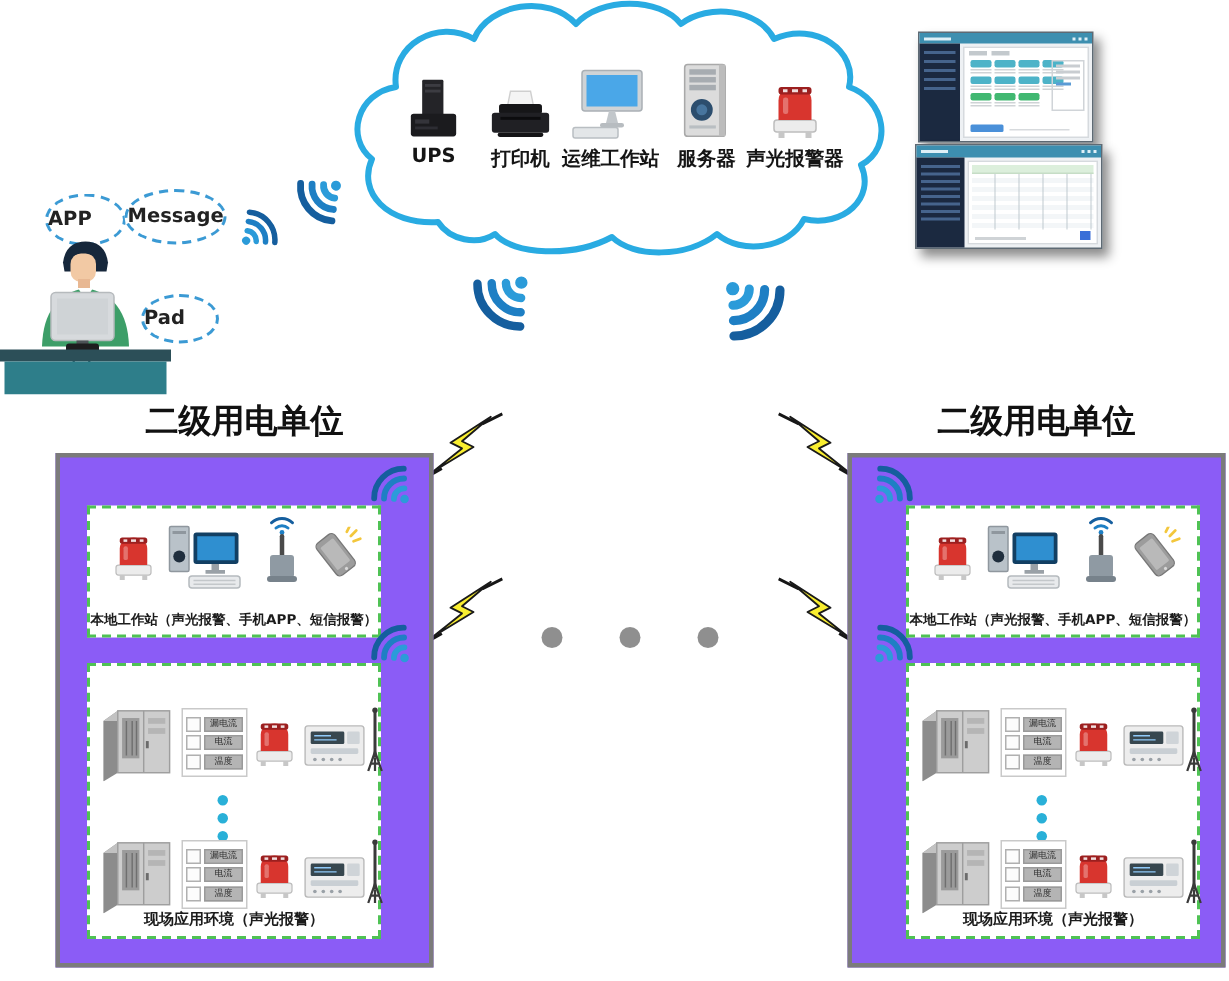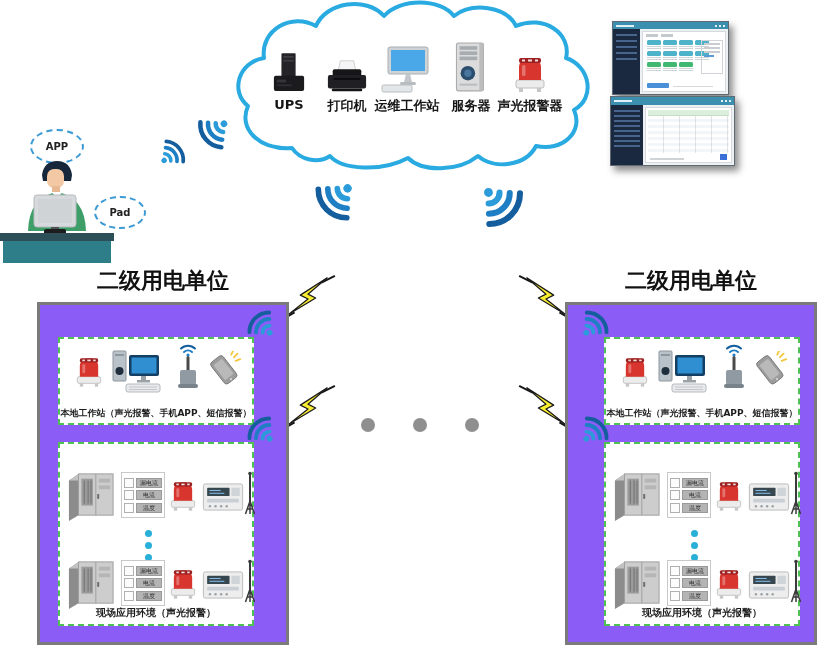--- a/index.html
+++ b/index.html
@@ -3,22 +3,22 @@
 <meta charset="utf-8">
 <style>
   html,body{margin:0;padding:0;background:#fff;}
   #canvas{position:relative;width:819px;height:654px;background:#fff;overflow:hidden;
           font-family:"DejaVu Sans","Liberation Sans",sans-serif;}
   .abs{position:absolute;}
   
   .wifi{position:absolute;}
   
   .bubble{position:absolute;border:2px dashed #3b9ad4;border-radius:50%;background:#fff;
-          display:flex;align-items:center;justify-content:center;
-          font-size:10px;font-weight:bold;color:#222;}
+          display:flex;align-items:center;
+          font-size:13px;font-weight:bold;color:#222;}
   
   .devlabel{position:absolute;text-align:center;font-weight:bold;font-size:13px;color:#151515;white-space:nowrap;}
   .cloudtitle{position:absolute;text-align:center;font-weight:bold;font-size:20px;letter-spacing:1px;color:#3ab54a;white-space:nowrap;}
   
   .unit{position:absolute;top:302px;width:252px;height:343px;border:3px solid #7b7b7b;background:#8b5cf6;box-sizing:border-box;}
   .unit-title{position:absolute;width:252px;text-align:center;font-size:22px;font-weight:bold;color:#111;}
   .dash{position:absolute;border:2px dashed #4fc254;background:#fff;box-sizing:border-box;}
   .cap{position:absolute;left:0;right:0;text-align:center;font-weight:bold;color:#1c1c1c;white-space:nowrap;}
   
   .panel{position:absolute;width:44px;height:46px;background:#fff;border:1px solid #c9c9c9;
@@ -220,20 +220,23 @@
   <svg class="wifi" style="left:192px;top:112px;width:42px;height:42px;transform:rotate(-130deg)">
       <use href="#ic-wifi"></use>
     </svg>
   <svg class="wifi" style="left:156px;top:136px;width:34px;height:34px;transform:rotate(50deg)">
       <use href="#ic-wifi"></use>
     </svg>
 
   <div class="bubble" style="left:30px;top:129px;width:50px;height:31px">
       <span>APP</span>
     </div>
+  <div class="bubble" style="left:83px;top:126px;width:64px;height:33px">
+      <span>Message</span>
+    </div>
   <div class="bubble" style="left:94px;top:196px;width:48px;height:29px">
       <span>Pad</span>
     </div>
 
   <svg class="abs" style="left:0;top:153px;width:114px;height:110px" viewBox="0 0 114 110">
     <path d="M42 22 q2-14 15-14 q13 0 15 14 l-1 6 h-28 z" fill="#16273b"></path>
     <rect x="47" y="16" width="17" height="19" rx="7" fill="#f2c9a4"></rect>
     <rect x="52" y="33" width="8" height="6" fill="#e8b893"></rect>
     <path d="M28 78 q1-34 29-39 q28 5 29 39 z" fill="#3d9e68"></path>
     <path d="M52 39 l5 8 5-8 z" fill="#ffffff"></path>

